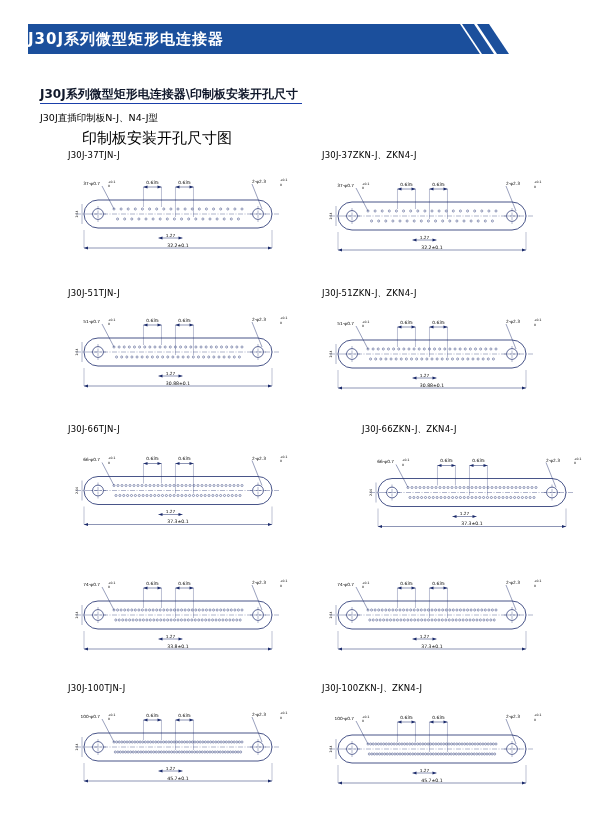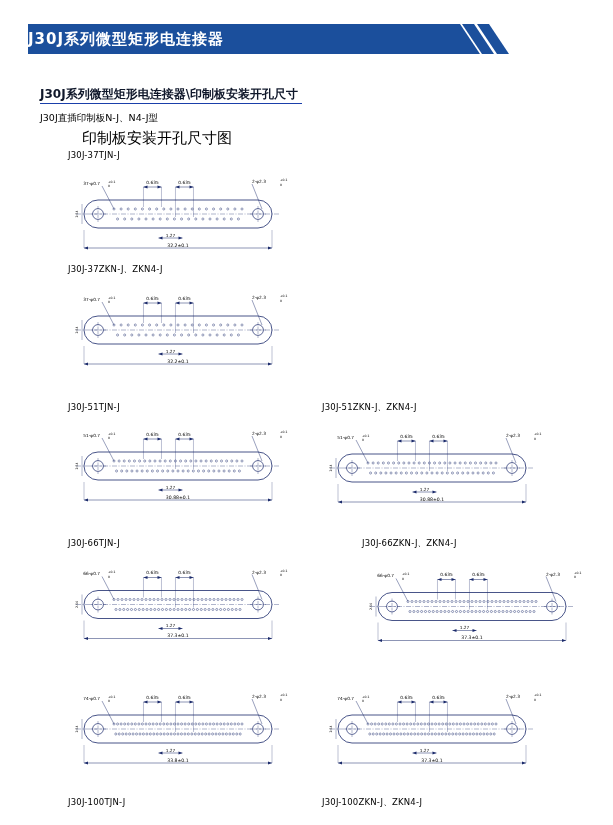--- a/index.html
+++ b/index.html
@@ -116,21 +116,21 @@
     display: block;
   }
 
   
   .r0 .fig-canvas { height: 100px; }
   .r1 .fig-canvas { height: 100px; }
   .r2 .fig-canvas { height: 105px; }
   .r3 .fig-canvas { height: 100px; }
   .r4 .fig-canvas { height: 100px; }
 
-  .fig-row.r0 { margin-bottom: 22px; flex-direction: column; }
+  .fig-row.r0 { margin-bottom: 22px; }
   .fig-row.r1 { margin-bottom: 20px; }
   .fig-row.r2 { margin-bottom: 20px; gap: 48px; }
   .fig-row.r3 { margin-bottom: 18px; }
   .fig-row.r4 { margin-bottom: 0; }
 
   text {
     font-family: "DejaVu Sans", "Liberation Sans", sans-serif;
   }
 </style>
 </head>

